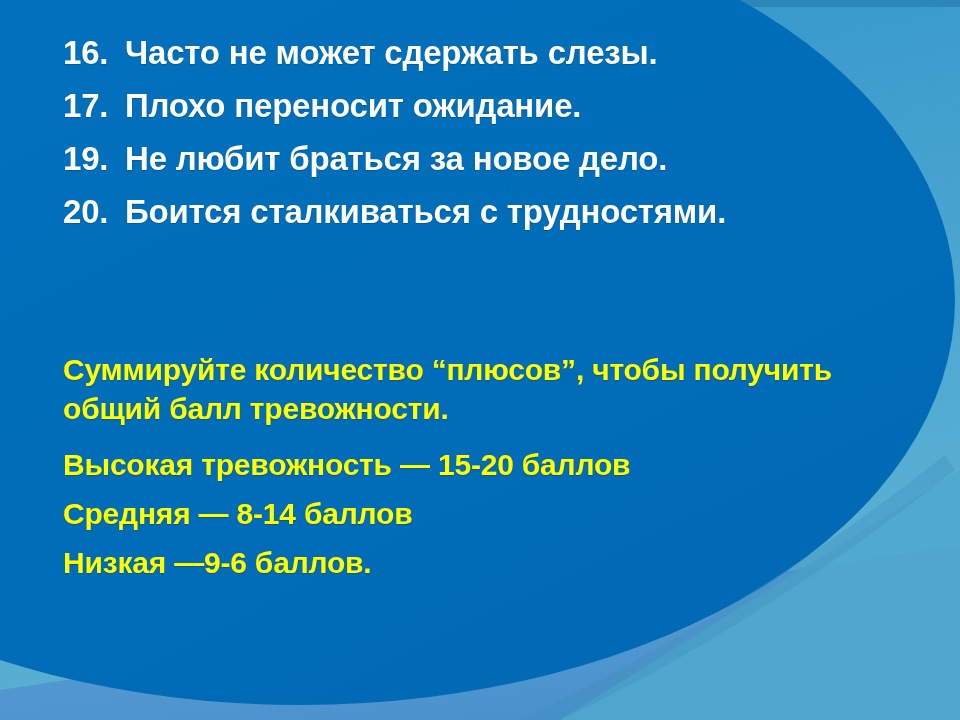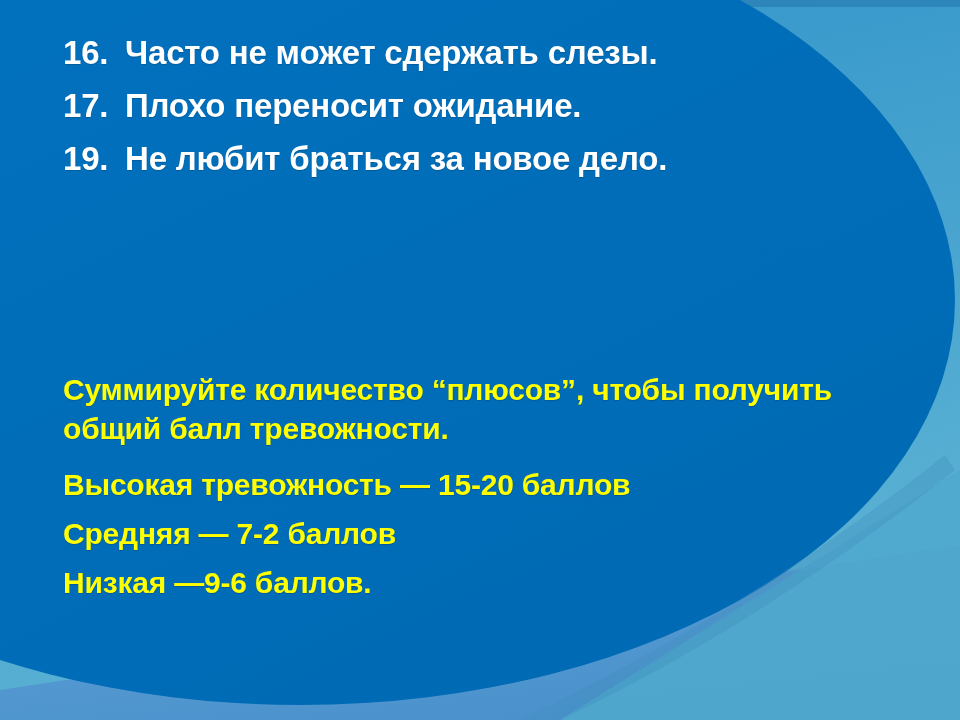--- a/index.html
+++ b/index.html
@@ -71,21 +71,20 @@
   }
   .note-para {
     color: #ffff00;
     font-size: 30px;
     font-weight: bold;
     line-height: 39px;
     letter-spacing: -0.2px;
     max-width: 820px;
     margin-bottom: 12px;
     text-shadow: 0 1px 1px rgba(0,0,0,0.18);
-    margin-top: 20px;
   }
   .note-line.gap-top {
     margin-top: 8px;
   }
 </style>
 </head>
 <body>
 
 <div id="slide">
 
@@ -131,29 +130,33 @@
         <span class="list-num">17.</span>
         <span class="list-text">Плохо переносит ожидание.</span>
       </div>
 
       <div class="list-item">
         <span class="list-num">19.</span>
         <span class="list-text">Не любит браться за новое дело.</span>
       </div>
 
 
+      <div class="list-item">
+        <span class="list-num">20.</span>
+        <span class="list-text">Боится сталкиваться с трудностями.</span>
+      </div>
 
     </div>
 
     <div class="notes-block">
 
       <div class="note-para">Суммируйте количество “плюсов”, чтобы получить общий балл тревожности.</div>
 
       <div class="note-line gap-top">Высокая тревожность — 15-20 баллов</div>
 
-      <div class="note-line">Средняя — 7-2 баллов</div>
+      <div class="note-line">Средняя — 8-14 баллов</div>
 
       <div class="note-line">Низкая —9-6 баллов.</div>
 
     </div>
 
   </div>
 </div>
 
 </body></html>

